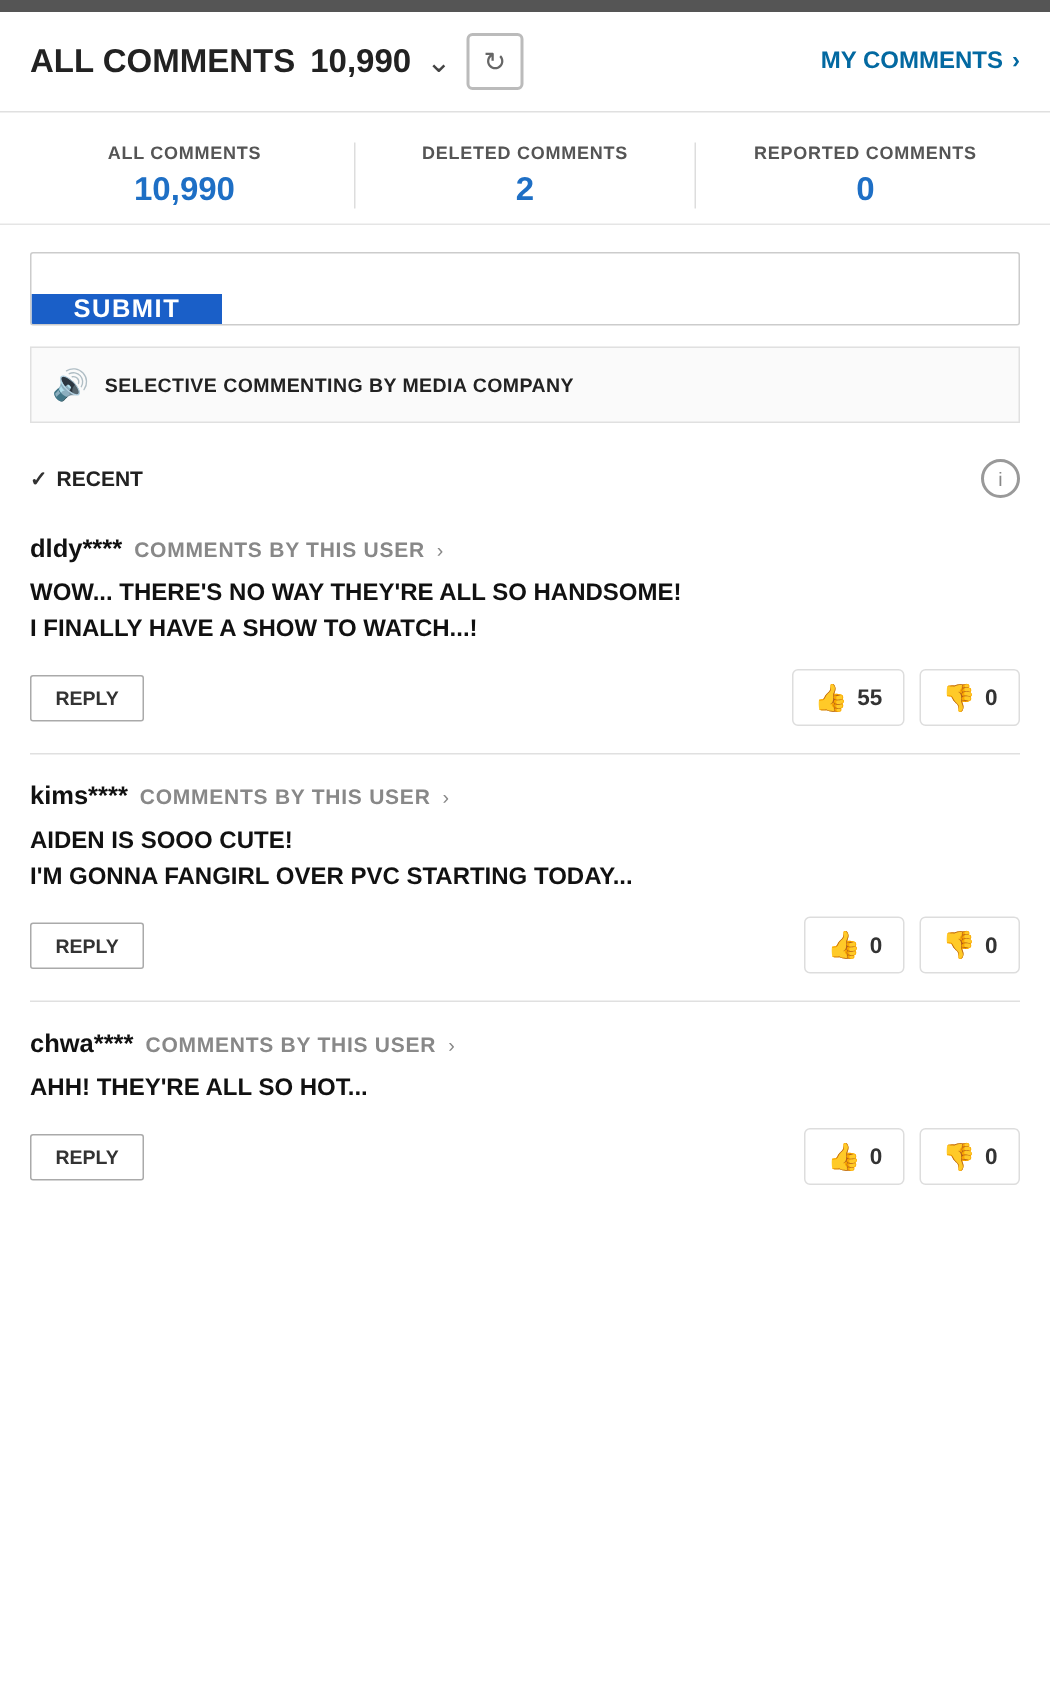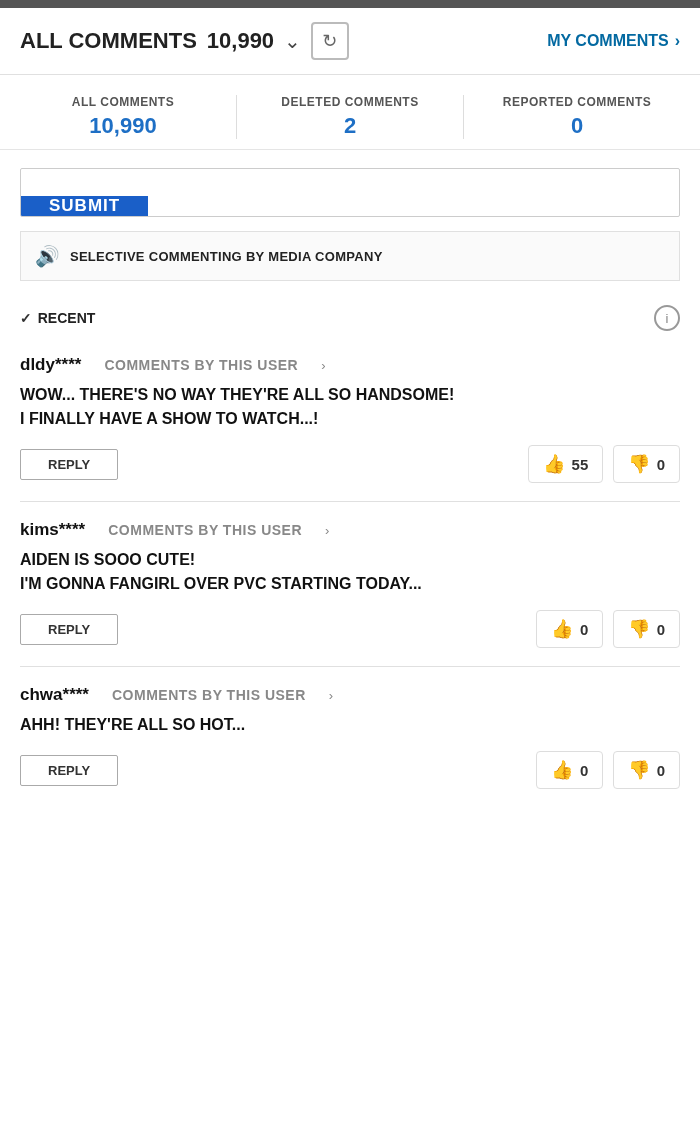--- a/index.html
+++ b/index.html
@@ -169,21 +169,21 @@
       height: 1px;
       background: #e0e0e0;
       margin: 0 20px;
     }
     .comment-block {
       padding: 18px 20px 0;
     }
     .comment-user-row {
       display: flex;
       align-items: center;
-      gap: 23px;
+      gap: 8px;
       margin-bottom: 8px;
     }
     .username {
       font-size: 17px;
       font-weight: 700;
       color: #111;
     }
     .comments-by-label {
       font-size: 14px;
       font-weight: 700;
@@ -204,21 +204,21 @@
     }
     .comment-actions {
       display: flex;
       align-items: center;
       justify-content: space-between;
       margin-bottom: 18px;
     }
     .reply-btn {
       border: 1px solid #aaa;
       background: #fff;
-      padding: 7px 27px;
+      padding: 7px 16px;
       font-size: 13px;
       font-weight: 600;
       color: #333;
       cursor: pointer;
       border-radius: 2px;
     }
     .vote-row {
       display: flex;
       align-items: center;
       gap: 10px;

